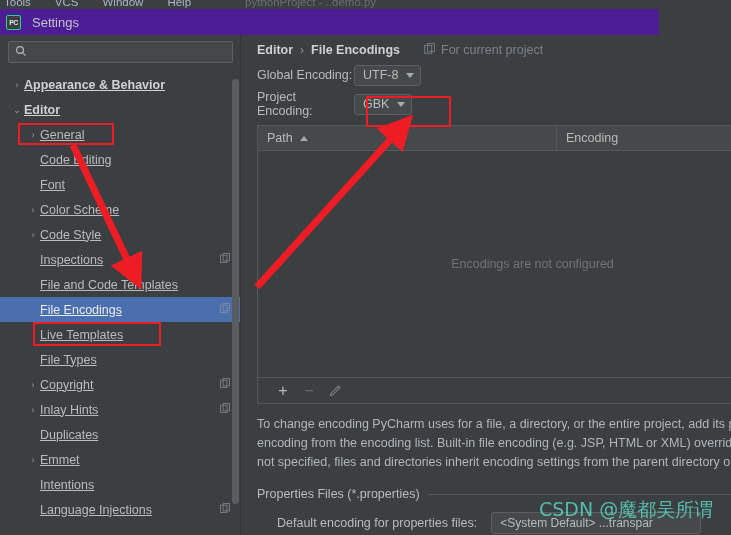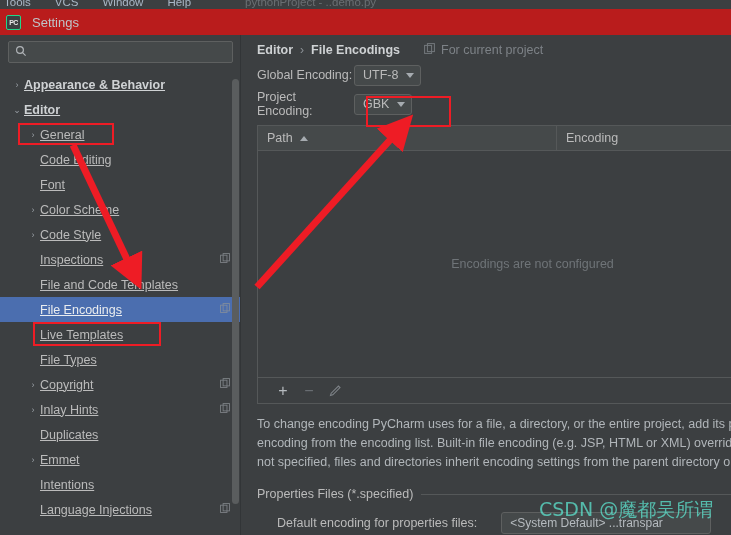--- a/index.html
+++ b/index.html
@@ -22,22 +22,22 @@
   .menubar .mb-inner {
     position: absolute; left: 0; top: -6px; height: 16px;
     display: flex; align-items: center; white-space: nowrap;
   }
   .menubar .mi { color: #a9b7c6; font-size: 11.5px; margin-right: 24px; }
   .menubar .mi:first-child { margin-left: 4px; }
   .menubar .proj { color: #6a6f73; font-size: 11.5px; margin-left: 30px; }
 
   
   .titlebar {
-    position: absolute; left: 0; top: 9px; width: 731px; height: 26px;
-    background: #b91c1c; display: flex; align-items: center; padding-left: 6px;
+    position: absolute; left: 0; top: 9px; width: 659px; height: 26px;
+    background: #4c1d95; display: flex; align-items: center; padding-left: 6px;
   }
   .pc-logo {
     width: 15px; height: 15px; border: 1.5px solid #21d789;
     border-radius: 2px; background: #3c3f41;
     display: flex; align-items: center; justify-content: center;
     font-size: 7px; font-weight: bold; color: #e8e8e8;
     font-family: "Liberation Sans", sans-serif; letter-spacing: -0.5px;
   }
   .title-text {
     margin-left: 11px; font-size: 13px; color: #bfc4c8;
@@ -156,21 +156,21 @@
   .section {
     margin-top: 15px; display: flex; align-items: center;
     width: 476px; overflow: hidden;
   }
   .section-title { font-size: 12.5px; color: #bbbbbb; white-space: nowrap; }
   .section-line { flex: 1; height: 1px; background: #555859; margin-left: 8px; }
 
   .prop-row { display: flex; align-items: center; margin-top: 11px; padding-left: 20px; }
   .prop-label { font-size: 12.5px; color: #bbbbbb; }
   .prop-combo {
-    margin-left: 24px; height: 22px; width: 210px; background: #45494a;
+    margin-left: 14px; height: 22px; width: 210px; background: #45494a;
     border: 1px solid #5e6060; border-radius: 3px;
     display: flex; align-items: center; padding: 0 8px;
     font-size: 12px; color: #b6bbbf; overflow: hidden; white-space: nowrap;
   }
 
   
   .overlay { position: absolute; left: 0; top: 0; width: 731px; height: 535px; pointer-events: none; }
   .redbox { position: absolute; border: 2px solid #ee1c25; }
 
   
@@ -368,21 +368,21 @@
       </div>
     </div>
 
     <div class="helptext" id="helptext">
         <div>To change encoding PyCharm uses for a file, a directory, or the entire project, add its pa</div>
         <div>encoding from the encoding list. Built-in file encoding (e.g. JSP, HTML or XML) overrid</div>
         <div>not specified, files and directories inherit encoding settings from the parent directory o</div>
       </div>
 
     <div class="section">
-      <span class="section-title">Properties Files (*.specified)</span>
+      <span class="section-title">Properties Files (*.properties)</span>
       <span class="section-line"></span>
     </div>
 
     <div class="prop-row">
       <span class="prop-label">Default encoding for properties files:</span>
       <span class="prop-combo">&lt;System Default&gt;  ...transpar</span>
     </div>
 
   </div>
 

